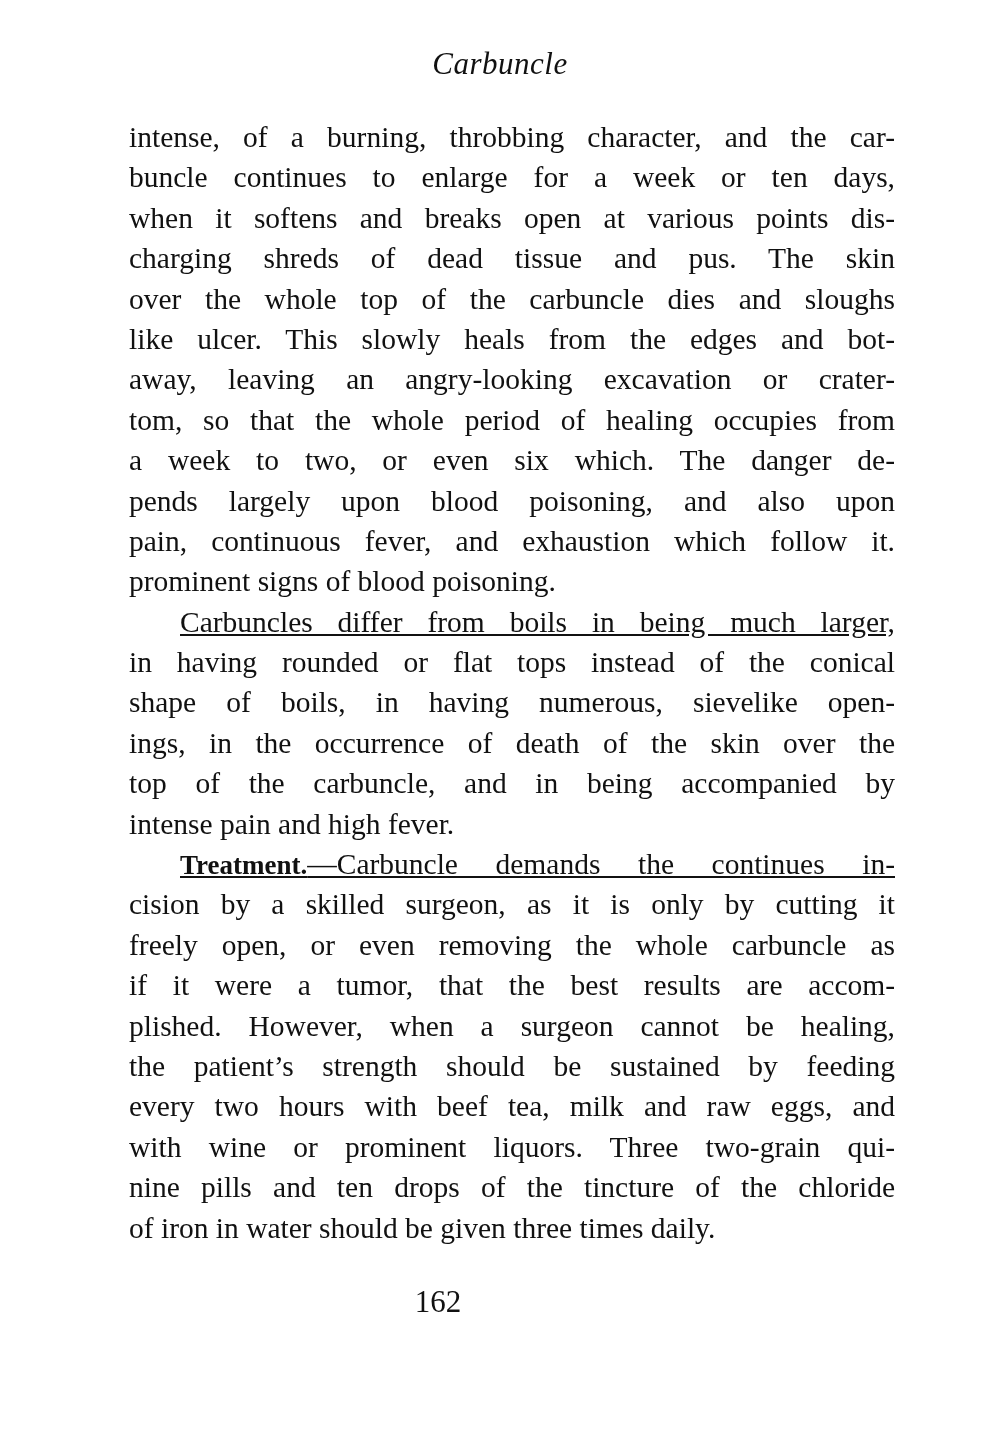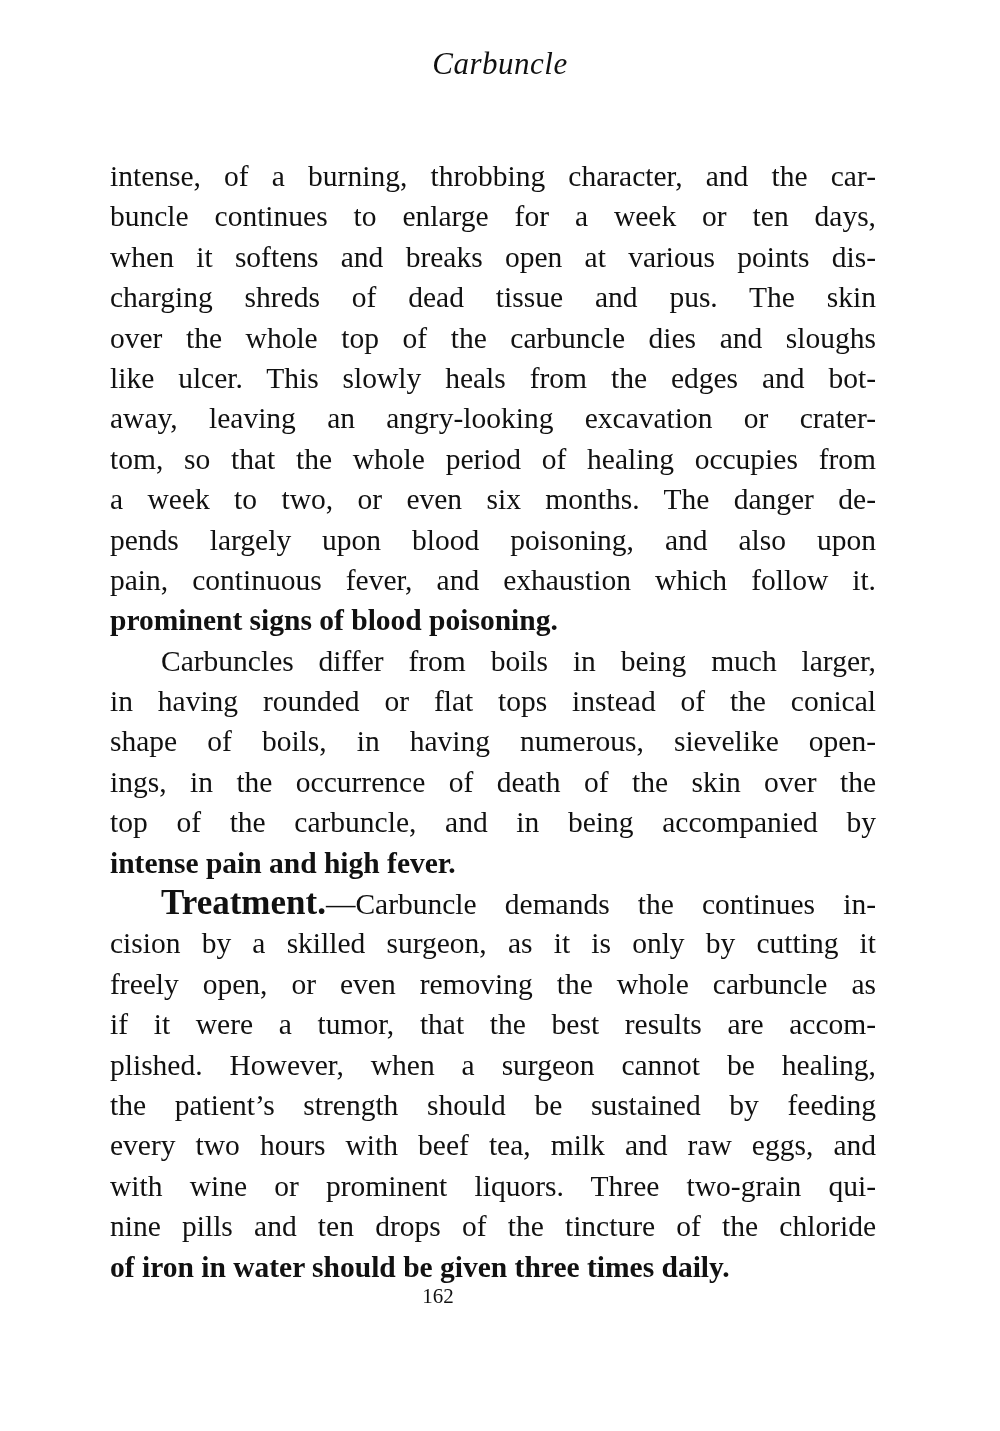--- a/index.html
+++ b/index.html
@@ -21,69 +21,68 @@
       left: 0;
       width: 1000px;
       text-align: center;
       font-style: italic;
       font-size: 31px;
       letter-spacing: 0.5px;
     }
     .text-block {
       position: absolute;
       top: 117px;
-      left: 110px;
+      left: 129px;
       width: 766px;
-      margin-top: 39px;
     }
     .line {
       height: 40.4px;
       line-height: 40.4px;
       font-size: 29.5px;
       white-space: nowrap;
       text-align: justify;
       text-align-last: justify;
     }
     .line.last {
       text-align-last: left;
-      font-weight: bold;
     }
     .line.indent {
       padding-left: 51px;
+      text-decoration: underline;
     }
     .bold-lead {
       font-weight: bold;
-      font-size: 35px;
+      font-size: 27px;
     }
     .folio {
       position: absolute;
       top: 1284px;
       left: 0;
       width: 876px;
       text-align: center;
-      font-size: 21px;
+      font-size: 31px;
     }
   </style>
 </head>
 <body>
 
 <div class="running-head">Carbuncle</div>
 
 <div class="text-block">
 
   <div>
     <div class="line">intense, of a burning, throbbing character, and the car-</div>
     <div class="line">buncle continues to enlarge for a week or ten days,</div>
     <div class="line">when it softens and breaks open at various points dis-</div>
     <div class="line">charging shreds of dead tissue and pus. The skin</div>
     <div class="line">over the whole top of the carbuncle dies and sloughs</div>
     <div class="line">like ulcer. This slowly heals from the edges and bot-</div>
     <div class="line">away, leaving an angry-looking excavation or crater-</div>
     <div class="line">tom, so that the whole period of healing occupies from</div>
-    <div class="line">a week to two, or even six months. The danger de-</div>
+    <div class="line">a week to two, or even six which. The danger de-</div>
     <div class="line">pends largely upon blood poisoning, and also upon</div>
     <div class="line">pain, continuous fever, and exhaustion which follow it.</div>
     <div class="line last">prominent signs of blood poisoning.</div>
   </div>
 
   <div>
     <div class="line indent">Carbuncles differ from boils in being much larger,</div>
     <div class="line">in having rounded or flat tops instead of the conical</div>
     <div class="line">shape of boils, in having numerous, sievelike open-</div>
     <div class="line">ings, in the occurrence of death of the skin over the</div>

